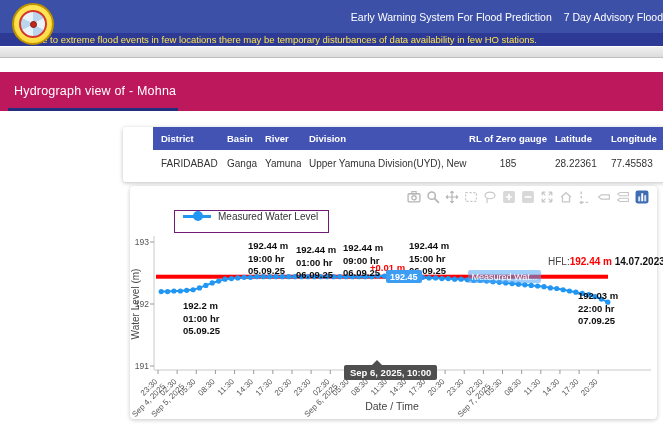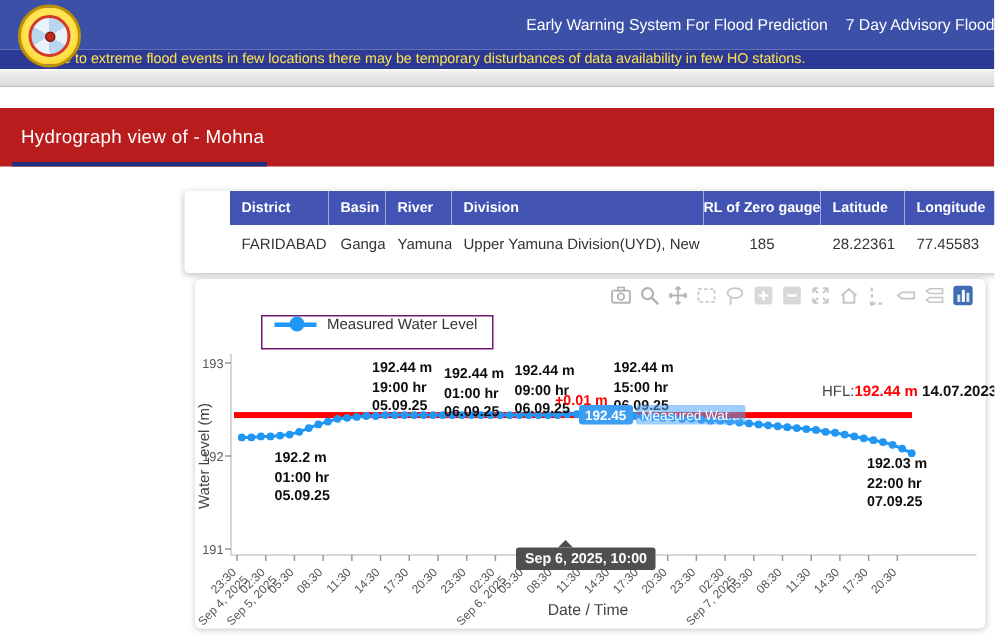--- a/index.html
+++ b/index.html
@@ -19,21 +19,21 @@
         position:relative;}
   .logo-inner::after{content:"";position:absolute;left:8.5px;top:8.5px;width:7px;height:7px;border-radius:50%;background:#c2281c;border:1px solid #7e1a12;box-sizing:border-box;}
 
   .marquee{position:absolute;left:0;top:33px;width:663px;height:13px;background:#2c3a96;overflow:hidden;}
   .marquee span{position:absolute;left:30px;top:1px;color:#ffe34d;font-size:9.5px;white-space:nowrap;}
 
   .gray-band{position:absolute;left:0;top:47px;width:663px;height:10px;
              background:linear-gradient(#f0f0f0,#dcdcdc);border-bottom:1px solid #bfbfbf;}
 
   
-  .titlebar{position:absolute;left:0;top:72px;width:663px;height:39px;background:#b91c1c;}
+  .titlebar{position:absolute;left:0;top:72px;width:663px;height:39px;background:#be185d;}
   .titlebar .title{position:absolute;left:14px;top:12px;color:#ffffff;font-size:12.5px;font-weight:500;letter-spacing:.2px;}
   .tab-underline{position:absolute;left:8px;top:108px;width:170px;height:3px;background:#232e7d;}
 
   
   .card-table{position:absolute;left:123px;top:127px;width:532px;height:55px;background:#fff;
               border-radius:3px;box-shadow:0 1px 4px rgba(0,0,0,.25);overflow:hidden;padding-left:30px;}
   table.station{border-collapse:collapse;width:532px;table-layout:fixed;}
   table.station th{background:#4253b4;color:#fff;font-size:9.5px;font-weight:700;text-align:left;
                    padding:6px 0 6px 8px;white-space:nowrap;overflow:hidden;}
   table.station td{background:#fff;color:#333;font-size:10px;text-align:left;padding:8px 0 8px 8px;
@@ -55,21 +55,21 @@
   .legend .glyph .dot{position:absolute;left:10px;top:0px;width:10px;height:10px;border-radius:50%;background:#2196f3;}
   .legend .lbl{font-size:10px;color:#333;}
 
   .anno{position:absolute;font-size:9.5px;font-weight:700;color:#0d0d0d;line-height:12.5px;white-space:pre-line;z-index:2;}
   .delta{position:absolute;font-size:9.5px;font-weight:700;color:#ff0000;z-index:3;white-space:nowrap;}
   .hfl{position:absolute;font-size:10px;font-weight:700;white-space:nowrap;z-index:3;}
   .hfl .l{color:#444;font-weight:400;}
   .hfl .v{color:#ff0000;}
   .hfl .d{color:#111;}
 
-  .hoverlab{position:absolute;display:flex;z-index:4;}
+  .hoverlab{position:absolute;display:flex;z-index:4;gap:44px;}
   .hoverlab .yv{background:#3d9df3;color:#fff;font-size:9px;font-weight:700;padding:1.5px 4px;border-radius:2px;}
   .hoverlab .tr{background:rgba(80,165,245,.55);color:#fff;font-size:9px;padding:1.5px 4px;margin-left:2px;border-radius:2px;white-space:nowrap;}
 
   .xtooltip{position:absolute;background:#4f4f4f;color:#fff;font-size:9.5px;font-weight:700;
             padding:2px 6px;border-radius:2px;z-index:5;white-space:nowrap;}
   .xtooltip::before{content:"";position:absolute;top:-5px;left:28px;border:5px solid transparent;border-bottom-color:#4f4f4f;border-top:none;}
 
   svg text{font-family:"Liberation Sans",sans-serif;}
 </style>
 </head>
@@ -429,19 +429,19 @@
 05.09.25</div>
         <div class="anno" style="left: 166px; top: 58px;">192.44 m
 01:00 hr
 06.09.25</div>
         <div class="anno" style="left: 213px; top: 56px;">192.44 m
 09:00 hr
 06.09.25</div>
         <div class="anno" style="left: 279px; top: 54px;">192.44 m
 15:00 hr
 06.09.25</div>
-        <div class="anno" style="left: 448px; top: 118px;">192.03 m
+        <div class="anno" style="left: 448px; top: 104px;">192.03 m
 22:00 hr
 07.09.25</div>
       </div>
   </div>
 
 </div>
 
 </body></html>

